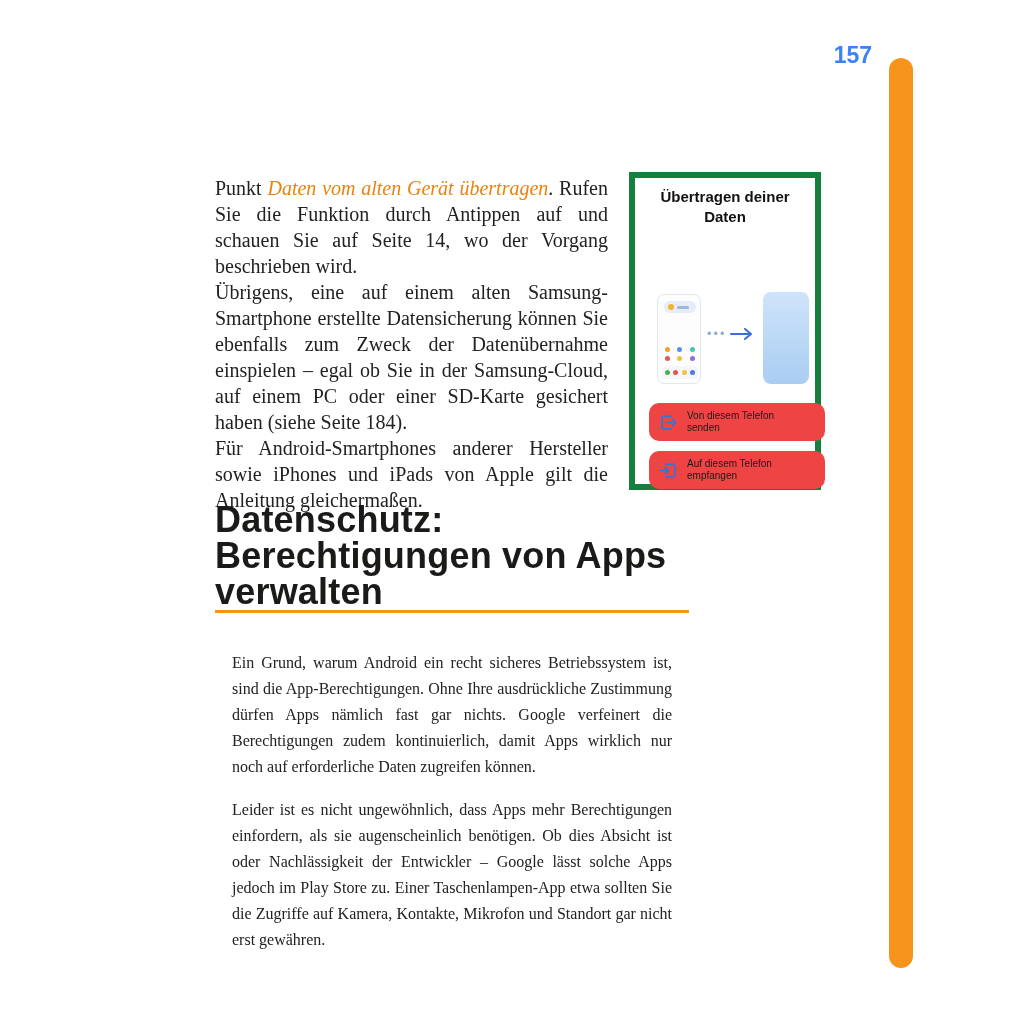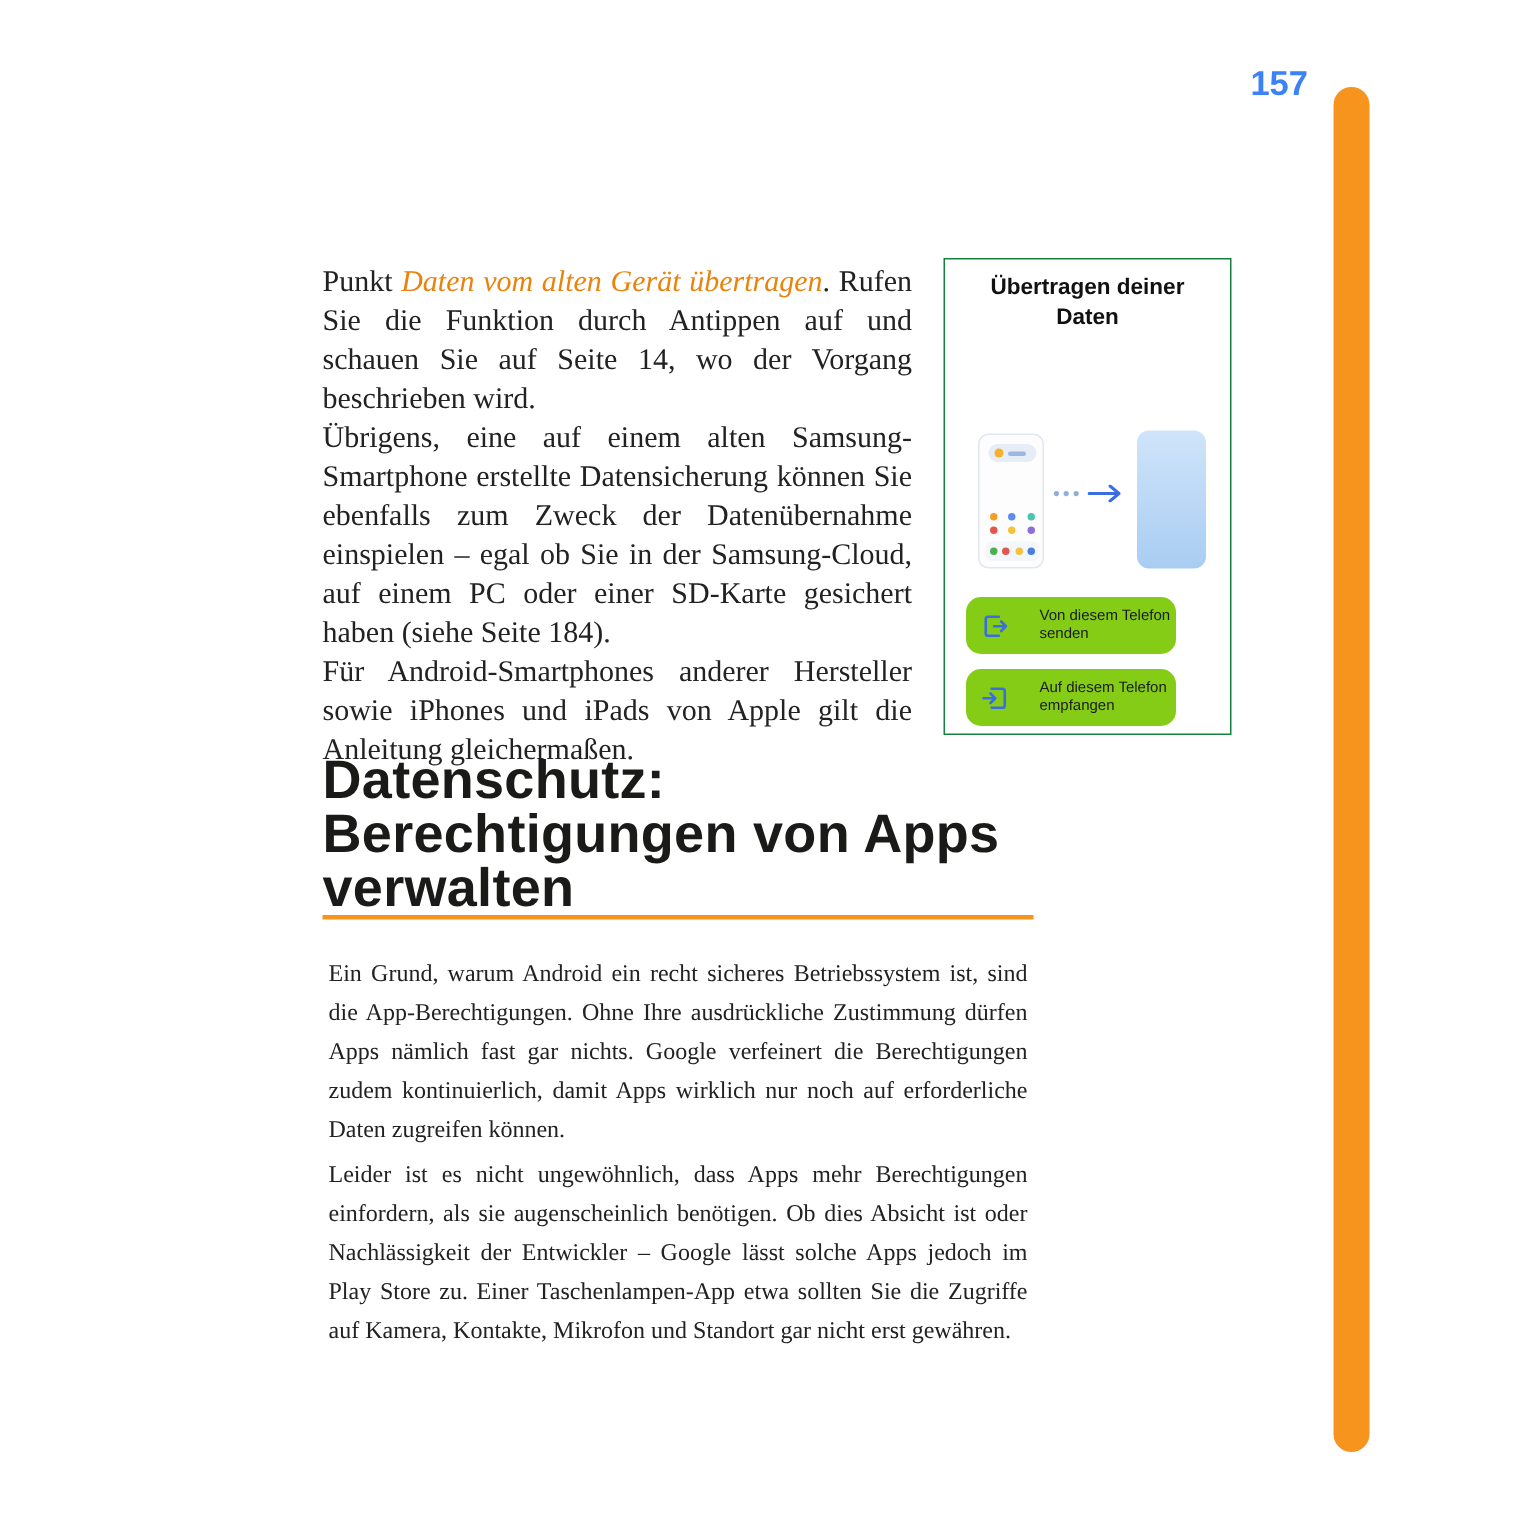--- a/index.html
+++ b/index.html
@@ -47,21 +47,21 @@
     color: #e8830d;
     font-style: italic;
   }
 
   
   .shot {
     position: absolute;
     top: 172px; left: 629px;
     width: 192px; height: 318px;
     background: #ffffff;
-    border: 1px solid #15803d;
+    border: 6px solid #15803d;
     font-family: "Liberation Sans", sans-serif;
   }
   .shot-title {
     position: absolute;
     top: 9px; left: 0; width: 100%;
     text-align: center;
     font-weight: 700;
     font-size: 15px;
     line-height: 20px;
     color: #111111;
@@ -124,25 +124,25 @@
   .phone-new {
     position: absolute;
     left: 128px; top: 4px;
     width: 46px; height: 92px;
     border-radius: 8px;
     background: linear-gradient(180deg, #cfe4fa 0%, #a9cdf2 100%);
   }
 
   .shot-btn {
     position: absolute;
-    left: 14px; width: 140px; height: 38px;
-    background: #84cc16;
+    left: 14px; width: 176px; height: 38px;
+    background: #ef4444;
     border-radius: 10px;
     display: flex; align-items: center;
-    padding-left: 10px; gap: 20px;
+    padding-left: 10px; gap: 9px;
     cursor: pointer;
   }
   .shot-btn.b1 { top: 225px; }
   .shot-btn.b2 { top: 273px; }
   .shot-btn .btn-label {
     font-size: 10px;
     line-height: 12px;
     color: #1b1b1b;
     white-space: pre-line;
   }
@@ -167,21 +167,21 @@
   }
 
   
   .body-col {
     position: absolute;
     top: 633px; left: 215px; width: 474px;
     font-size: 16px;
     line-height: 26px;
     text-align: justify;
   }
-  .body-col p { margin: 4px; }
+  .body-col p { margin: 17px; }
 </style>
 </head>
 <body>
 
 <div class="page">
 
   <div class="page-number">157</div>
 
   <div class="edge-tab"></div>
 

